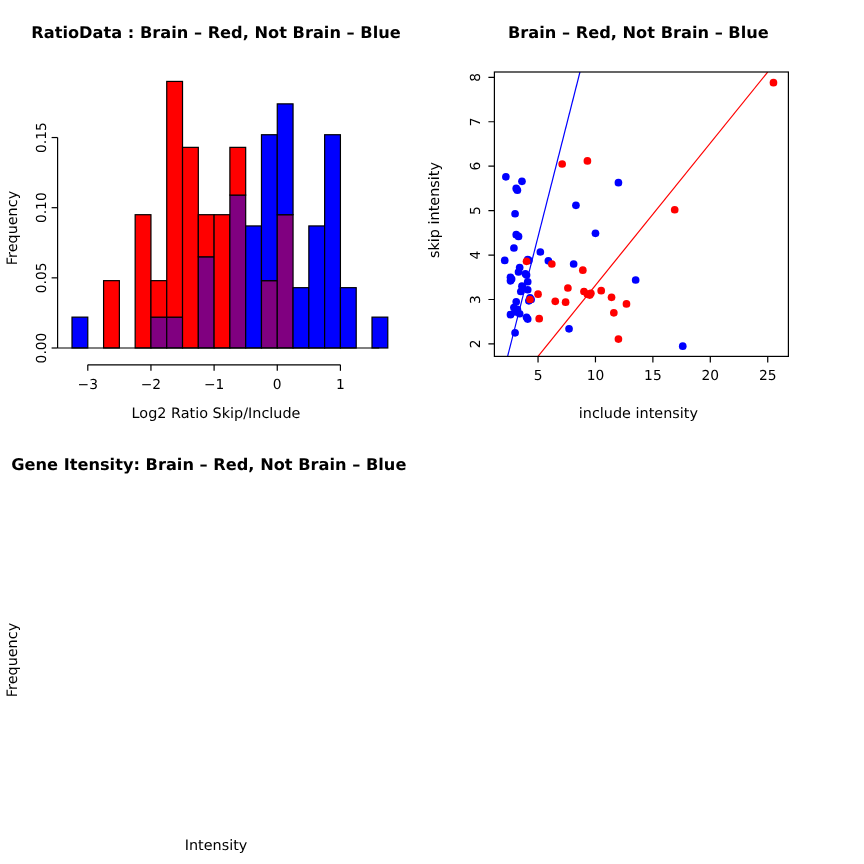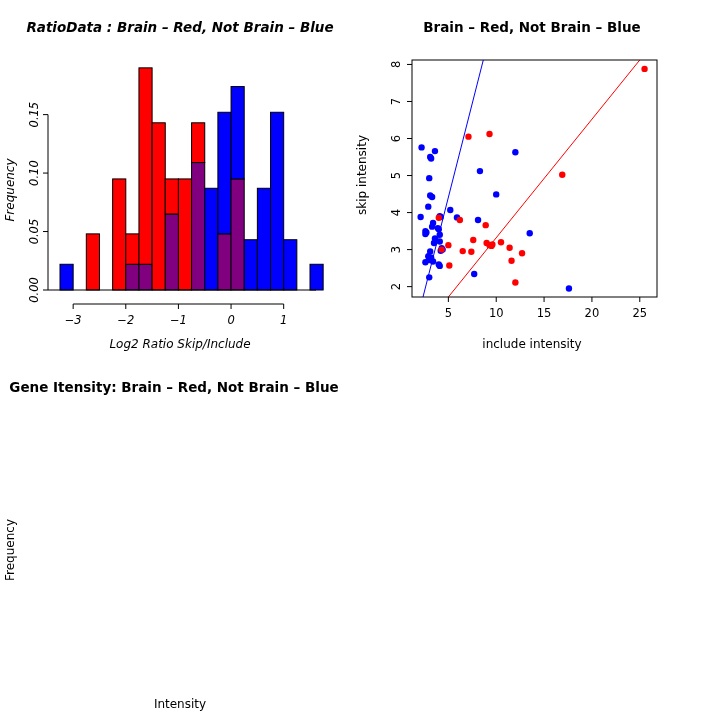--- a/index.html
+++ b/index.html
@@ -1,19 +1,19 @@
 <!DOCTYPE html>
 <html><head>
 <meta charset="utf-8">
 <style>
   html,body{margin:0;padding:0;background:#ffffff;}
   body{width:720px;height:720px;position:relative;overflow:hidden;
        font-family:"DejaVu Sans","Liberation Sans",sans-serif;}
   .panel{position:absolute;}
-  #p1{left:0;top:0;width:360px;height:360px;font-style:italic;}
+  #p1{left:0;top:0;width:360px;height:360px;}
   #p2{left:352px;top:0;width:360px;height:360px;}
   #p3{left:0;top:360px;width:360px;height:360px;text-align:right;}
   #p4{left:360px;top:360px;width:360px;height:360px;}
   svg{display:block;}
   text{font-family:"DejaVu Sans","Liberation Sans",sans-serif;fill:#000;}
   .title{font-size:13.5px;font-weight:bold;}
   .axlab{font-size:12px;}
   .tick{font-size:11.5px;}
   .barR{fill:#FF0000;stroke:#000;stroke-width:1;}
   .barB{fill:#0000FF;stroke:#000;stroke-width:1;}

